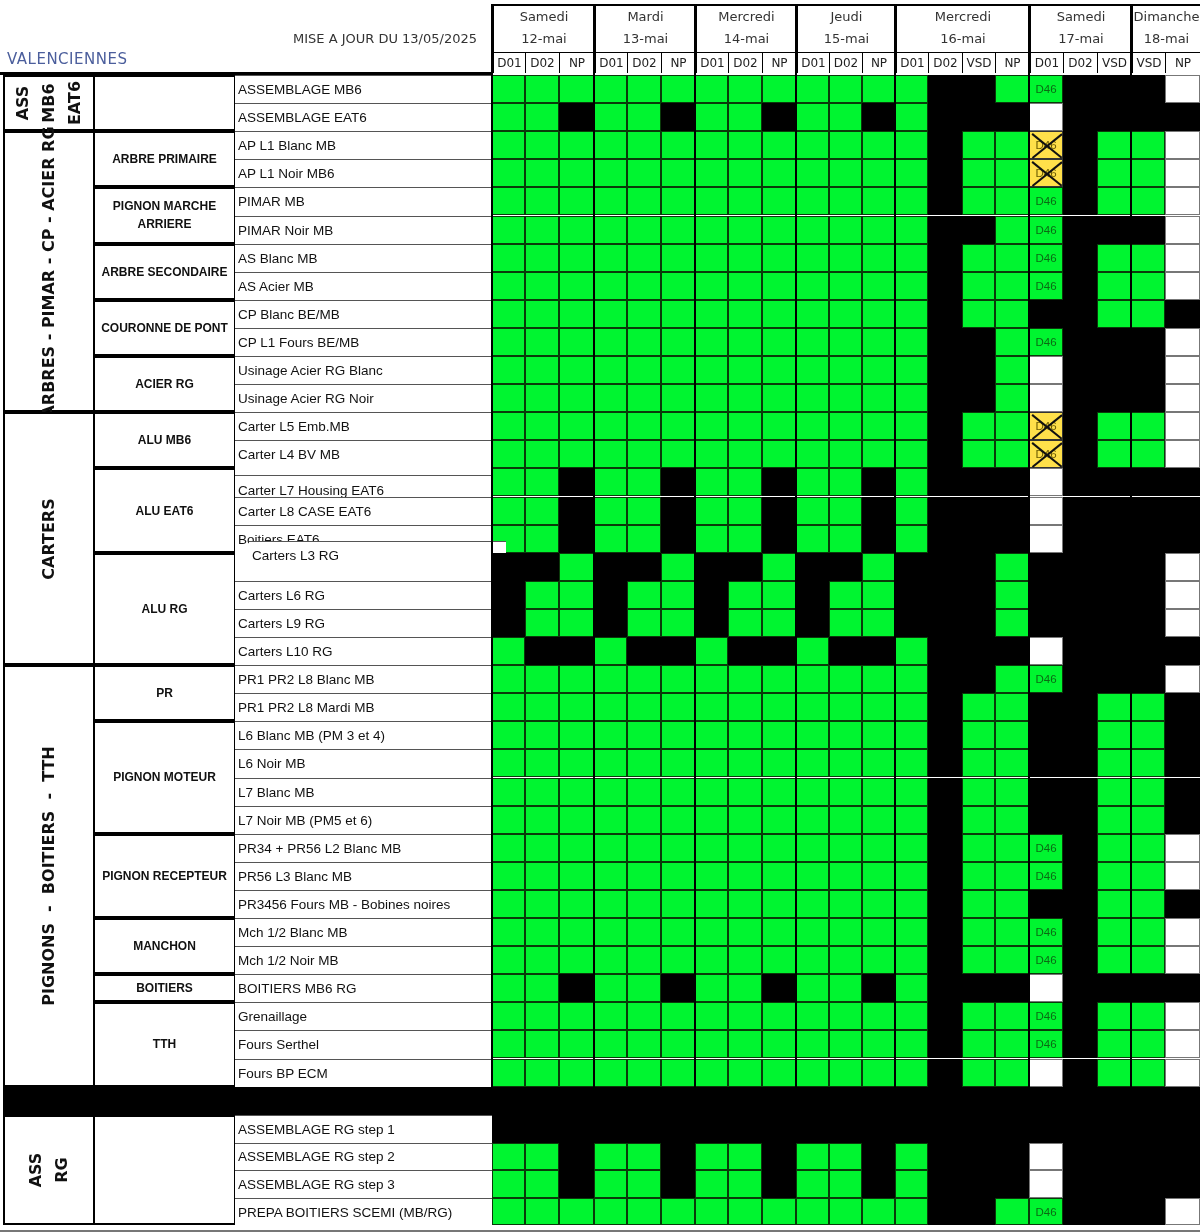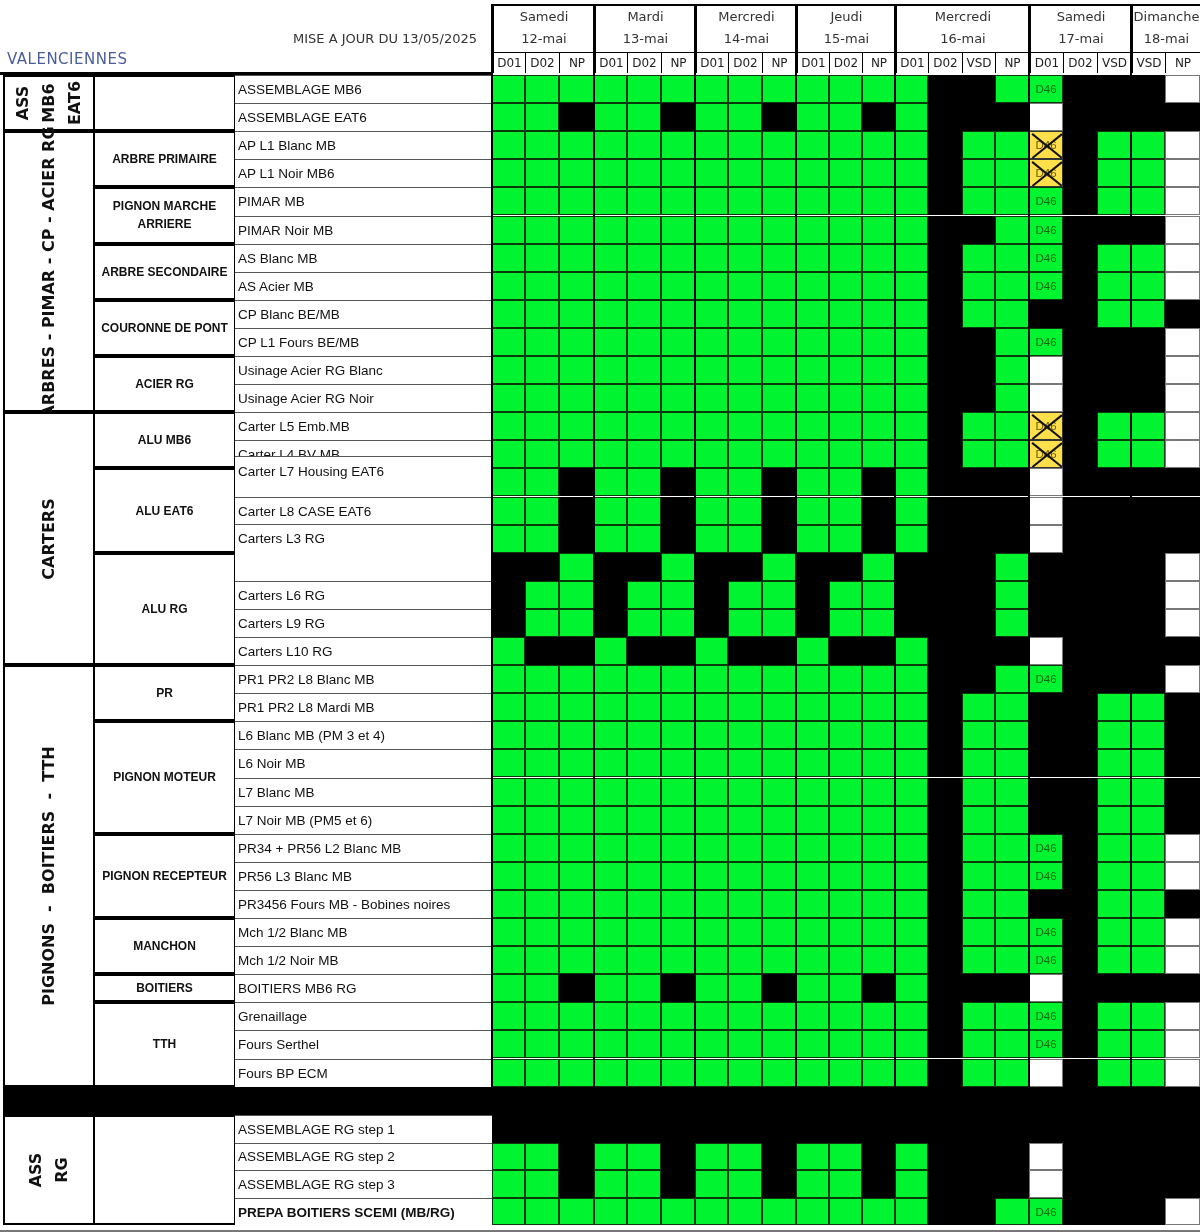--- a/index.html
+++ b/index.html
@@ -425,21 +425,21 @@
       <div class="cell G" style="left: 862px; top: 440.3px; width: 33px; height: 28.1px;"></div>
       <div class="cell G" style="left: 895px; top: 440.3px; width: 33px; height: 28.1px;"></div>
       <div class="cell B" style="left: 928px; top: 440.3px; width: 34px; height: 28.1px;"></div>
       <div class="cell G" style="left: 962px; top: 440.3px; width: 33px; height: 28.1px;"></div>
       <div class="cell G" style="left: 995px; top: 440.3px; width: 34px; height: 28.1px;"></div>
       <div class="cell X" style="left: 1029px; top: 440.3px; width: 34px; height: 28.1px;">D46</div>
       <div class="cell B" style="left: 1063px; top: 440.3px; width: 34px; height: 28.1px;"></div>
       <div class="cell G" style="left: 1097px; top: 440.3px; width: 34px; height: 28.1px;"></div>
       <div class="cell G" style="left: 1131px; top: 440.3px; width: 34px; height: 28.1px;"></div>
       <div class="cell W" style="left: 1165px; top: 440.3px; width: 35px; height: 28.1px;"></div>
-      <div class="line" style="top: 456px; height: 30px;">Carter L7 Housing EAT6</div>
+      <div class="line" style="top: 475px; height: 30px;">Carter L7 Housing EAT6</div>
       <div class="cell G" style="left: 492px; top: 468.4px; width: 33px; height: 28.1px;"></div>
       <div class="cell G" style="left: 525px; top: 468.4px; width: 34px; height: 28.1px;"></div>
       <div class="cell B" style="left: 559px; top: 468.4px; width: 35px; height: 28.1px;"></div>
       <div class="cell G" style="left: 594px; top: 468.4px; width: 33px; height: 28.1px;"></div>
       <div class="cell G" style="left: 627px; top: 468.4px; width: 34px; height: 28.1px;"></div>
       <div class="cell B" style="left: 661px; top: 468.4px; width: 34px; height: 28.1px;"></div>
       <div class="cell G" style="left: 695px; top: 468.4px; width: 33px; height: 28.1px;"></div>
       <div class="cell G" style="left: 728px; top: 468.4px; width: 34px; height: 28.1px;"></div>
       <div class="cell B" style="left: 762px; top: 468.4px; width: 34px; height: 28.1px;"></div>
       <div class="cell G" style="left: 796px; top: 468.4px; width: 33px; height: 28.1px;"></div>
@@ -491,21 +491,21 @@
       <div class="cell B" style="left: 862px; top: 524.6px; width: 33px; height: 28.1px;"></div>
       <div class="cell G" style="left: 895px; top: 524.6px; width: 33px; height: 28.1px;"></div>
       <div class="cell B" style="left: 928px; top: 524.6px; width: 34px; height: 28.1px;"></div>
       <div class="cell B" style="left: 962px; top: 524.6px; width: 33px; height: 28.1px;"></div>
       <div class="cell B" style="left: 995px; top: 524.6px; width: 34px; height: 28.1px;"></div>
       <div class="cell W" style="left: 1029px; top: 524.6px; width: 34px; height: 28.1px;"></div>
       <div class="cell B" style="left: 1063px; top: 524.6px; width: 34px; height: 28.1px;"></div>
       <div class="cell B" style="left: 1097px; top: 524.6px; width: 34px; height: 28.1px;"></div>
       <div class="cell B" style="left: 1131px; top: 524.6px; width: 34px; height: 28.1px;"></div>
       <div class="cell B" style="left: 1165px; top: 524.6px; width: 35px; height: 28.1px;"></div>
-      <div class="line" style="top: 524px; height: 28.1px;">Carters L3 RG</div>
+      <div class="line" style="top: 541px; height: 28.1px; margin-left: 14px;">Carters L3 RG</div>
       <div class="cell B" style="left: 492px; top: 552.7px; width: 33px; height: 28.1px;"></div>
       <div class="cell B" style="left: 525px; top: 552.7px; width: 34px; height: 28.1px;"></div>
       <div class="cell G" style="left: 559px; top: 552.7px; width: 35px; height: 28.1px;"></div>
       <div class="cell B" style="left: 594px; top: 552.7px; width: 33px; height: 28.1px;"></div>
       <div class="cell B" style="left: 627px; top: 552.7px; width: 34px; height: 28.1px;"></div>
       <div class="cell G" style="left: 661px; top: 552.7px; width: 34px; height: 28.1px;"></div>
       <div class="cell B" style="left: 695px; top: 552.7px; width: 33px; height: 28.1px;"></div>
       <div class="cell B" style="left: 728px; top: 552.7px; width: 34px; height: 28.1px;"></div>
       <div class="cell G" style="left: 762px; top: 552.7px; width: 34px; height: 28.1px;"></div>
       <div class="cell B" style="left: 796px; top: 552.7px; width: 33px; height: 28.1px;"></div>
@@ -975,21 +975,21 @@
       <div class="cell B" style="left: 862px; top: 1170.2px; width: 33px; height: 27.6px;"></div>
       <div class="cell G" style="left: 895px; top: 1170.2px; width: 33px; height: 27.6px;"></div>
       <div class="cell B" style="left: 928px; top: 1170.2px; width: 34px; height: 27.6px;"></div>
       <div class="cell B" style="left: 962px; top: 1170.2px; width: 33px; height: 27.6px;"></div>
       <div class="cell B" style="left: 995px; top: 1170.2px; width: 34px; height: 27.6px;"></div>
       <div class="cell W" style="left: 1029px; top: 1170.2px; width: 34px; height: 27.6px;"></div>
       <div class="cell B" style="left: 1063px; top: 1170.2px; width: 34px; height: 27.6px;"></div>
       <div class="cell B" style="left: 1097px; top: 1170.2px; width: 34px; height: 27.6px;"></div>
       <div class="cell B" style="left: 1131px; top: 1170.2px; width: 34px; height: 27.6px;"></div>
       <div class="cell B" style="left: 1165px; top: 1170.2px; width: 35px; height: 27.6px;"></div>
-      <div class="line" style="top: 1197.8px; height: 27.6px; font-weight: bold;">PREPA BOITIERS SCEMI (MB/RG)</div>
+      <div class="line" style="top: 1197.8px; height: 27.6px;">PREPA BOITIERS SCEMI (MB/RG)</div>
       <div class="cell G" style="left: 492px; top: 1197.8px; width: 33px; height: 27.6px;"></div>
       <div class="cell G" style="left: 525px; top: 1197.8px; width: 34px; height: 27.6px;"></div>
       <div class="cell G" style="left: 559px; top: 1197.8px; width: 35px; height: 27.6px;"></div>
       <div class="cell G" style="left: 594px; top: 1197.8px; width: 33px; height: 27.6px;"></div>
       <div class="cell G" style="left: 627px; top: 1197.8px; width: 34px; height: 27.6px;"></div>
       <div class="cell G" style="left: 661px; top: 1197.8px; width: 34px; height: 27.6px;"></div>
       <div class="cell G" style="left: 695px; top: 1197.8px; width: 33px; height: 27.6px;"></div>
       <div class="cell G" style="left: 728px; top: 1197.8px; width: 34px; height: 27.6px;"></div>
       <div class="cell G" style="left: 762px; top: 1197.8px; width: 34px; height: 27.6px;"></div>
       <div class="cell G" style="left: 796px; top: 1197.8px; width: 33px; height: 27.6px;"></div>

